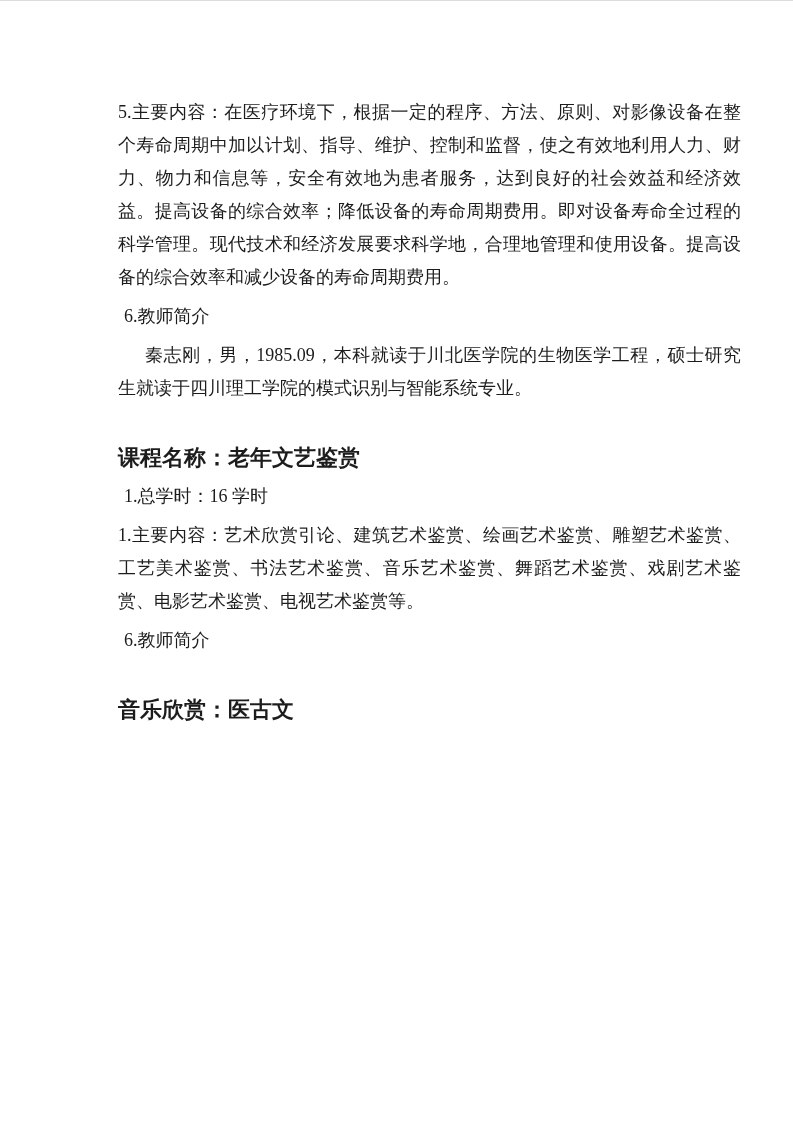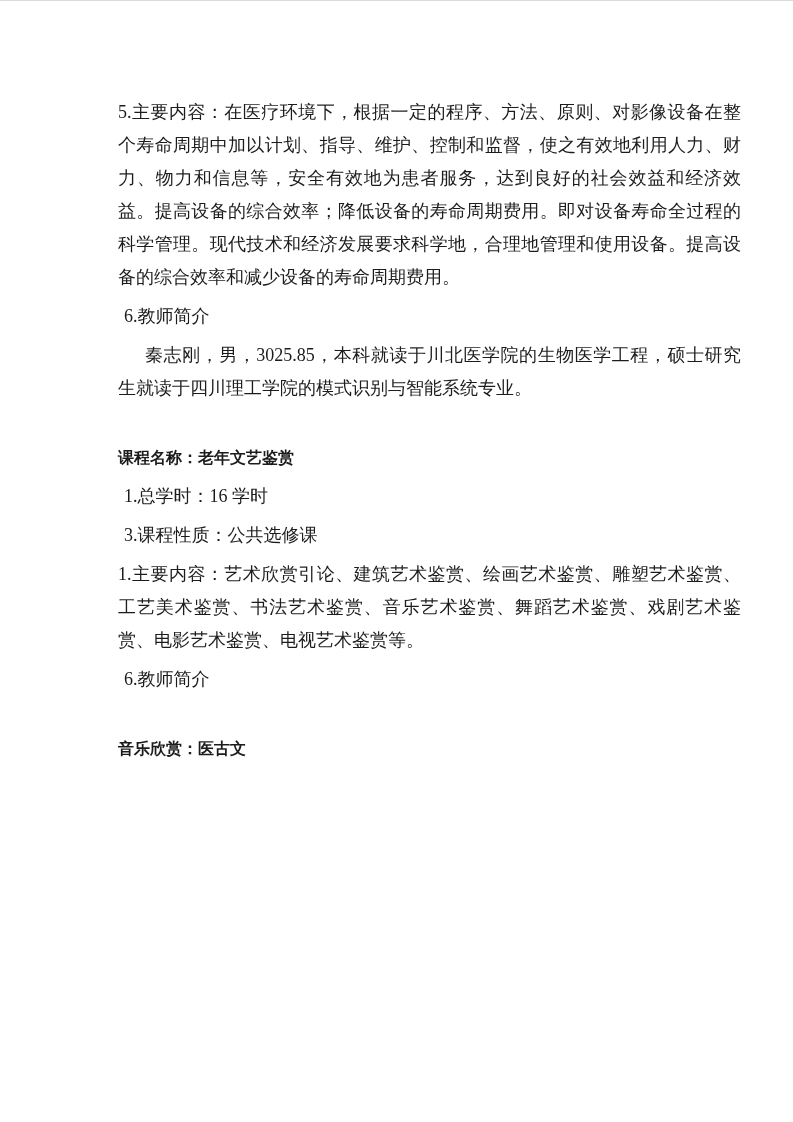--- a/index.html
+++ b/index.html
@@ -27,41 +27,40 @@
     margin: 6px;
     text-align: justify;
     text-justify: inter-character;
   }
   .bio-indent-2 { text-indent: 27px; }
   .bio-indent-3 { text-indent: 44px; }
   .heading {
     margin: 36px 0 0 0;
     font-weight: 700;
     font-family: "Liberation Sans", "DejaVu Sans", sans-serif;
-    font-size: 16px;
+    font-size: 22px;
     line-height: 33px;
   }
 </style>
 </head>
 <body>
 
 <div class="page">
 
   <p class="para">5.主要内容：在医疗环境下，根据一定的程序、方法、原则、对影像设备在整个寿命周期中加以计划、指导、维护、控制和监督，使之有效地利用人力、财力、物力和信息等，安全有效地为患者服务，达到良好的社会效益和经济效益。提高设备的综合效率；降低设备的寿命周期费用。即对设备寿命全过程的科学管理。现代技术和经济发展要求科学地，合理地管理和使用设备。提高设备的综合效率和减少设备的寿命周期费用。</p>
 
   <p class="item">6.教师简介</p>
 
-  <p class="para bio-indent-2">秦志刚，男，3025.85，本科就读于川北医学院的生物医学工程，硕士研究生就读于四川理工学院的模式识别与智能系统专业。</p>
+  <p class="para bio-indent-2">秦志刚，男，1985.09，本科就读于川北医学院的生物医学工程，硕士研究生就读于四川理工学院的模式识别与智能系统专业。</p>
 
   <p class="heading">课程名称：老年文艺鉴赏</p>
 
   <p class="item">1.总学时：16 学时</p>
 
 
-  <p class="item">3.课程性质：公共选修课</p>
 
 
   <p class="para">1.主要内容：艺术欣赏引论、建筑艺术鉴赏、绘画艺术鉴赏、雕塑艺术鉴赏、工艺美术鉴赏、书法艺术鉴赏、音乐艺术鉴赏、舞蹈艺术鉴赏、戏剧艺术鉴赏、电影艺术鉴赏、电视艺术鉴赏等。</p>
 
   <p class="item">6.教师简介</p>
 
 
   <p class="heading">音乐欣赏：医古文</p>
 
 </div>

